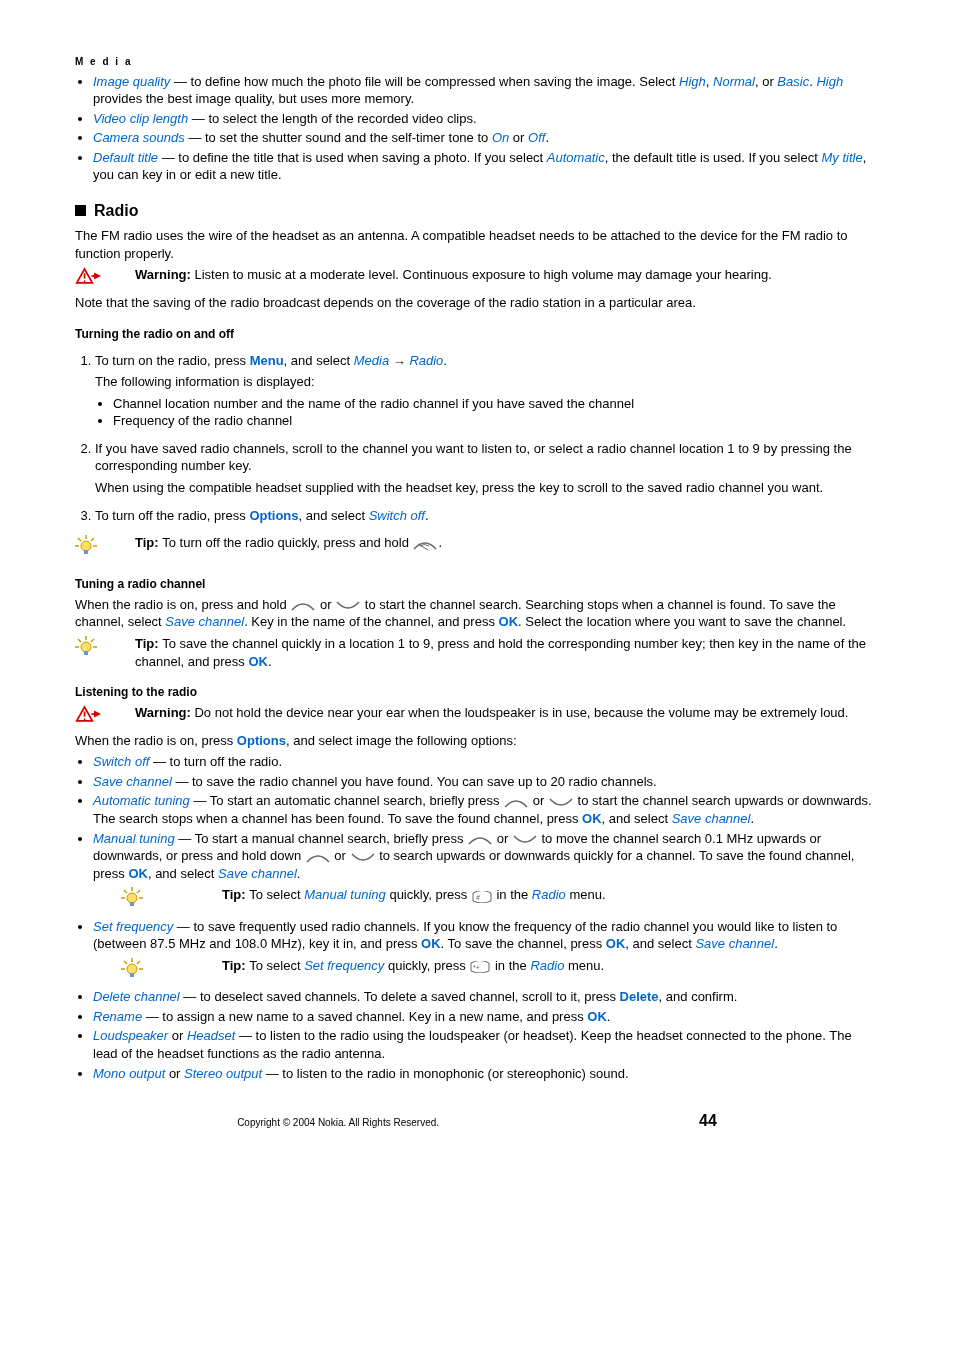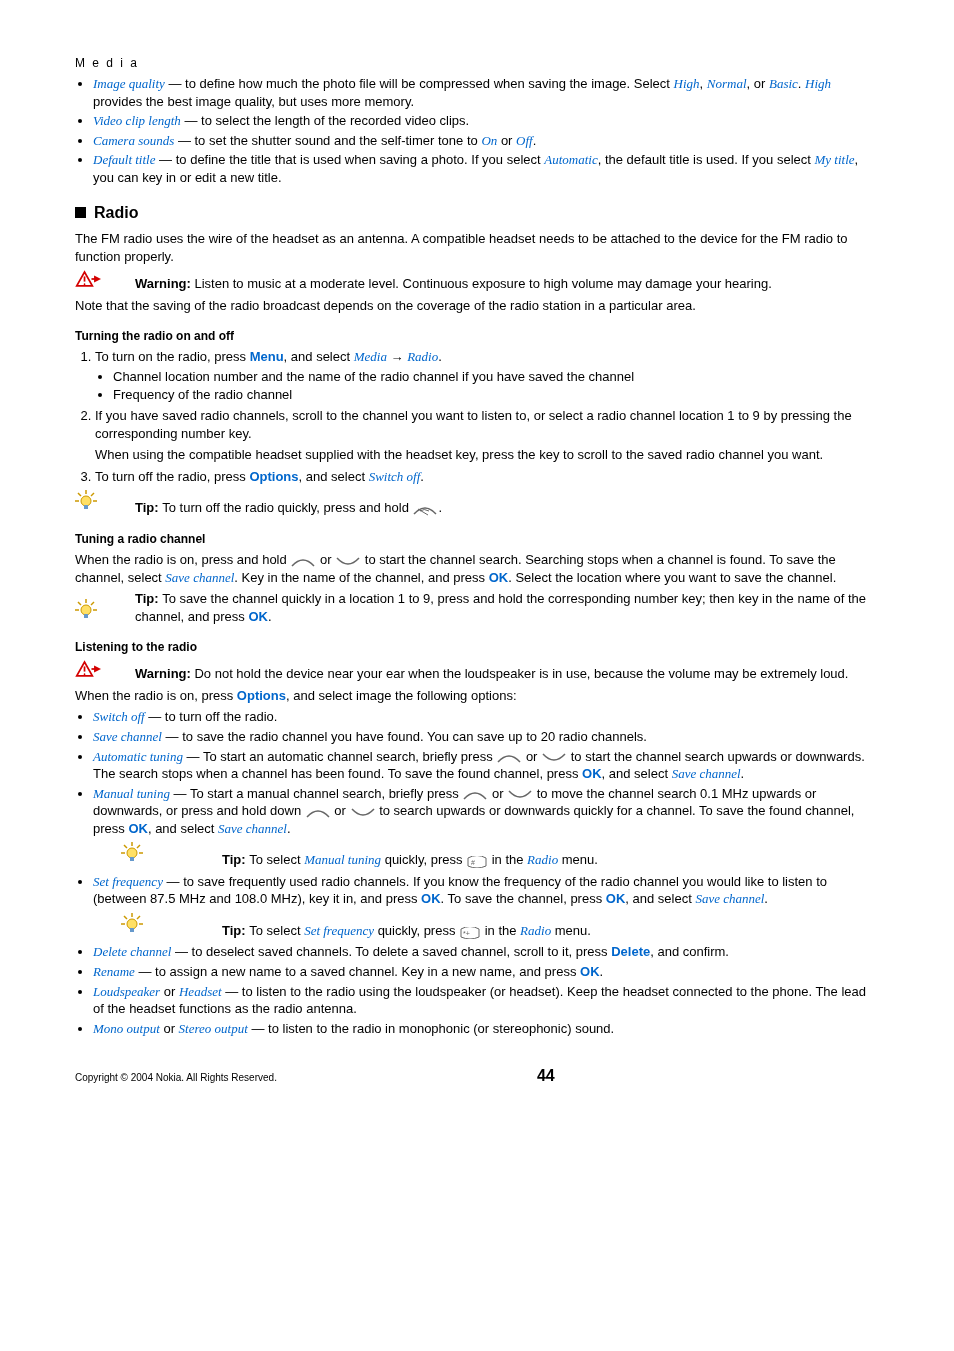--- a/index.html
+++ b/index.html
@@ -6,25 +6,25 @@
     font-family: Arial, Helvetica, sans-serif;
     font-size: 13px;
     line-height: 1.35;
     color: #000;
     margin: 0;
     padding: 55px 75px 40px 75px;
     width: 954px;
     box-sizing: border-box;
   }
   .breadcrumb {
-    font-size: 12px;
-    font-weight: normal;
+    font-size: 10px;
+    font-weight: bold;
     letter-spacing: 2px;
   }
-  .italic { font-style: italic; font-family: Liberation Serif, serif; }
+  .italic { font-style: italic; }
   .blue { color: #0066cc; }
   .bold { font-weight: bold; }
   ul.bullets {
     list-style-type: disc;
     padding-left: 18px;
     margin: 4px 0;
   }
   ul.bullets > li { margin: 2px 0; }
   ul.nested {
     list-style-type: disc;
@@ -47,24 +47,24 @@
   h3.sub {
     font-size: 12px;
     font-weight: bold;
     margin: 14px 0 4px 0;
   }
   p { margin: 4px 0; }
   ol.numbered {
     padding-left: 20px;
     margin: 4px 0;
   }
-  ol.numbered > li { margin: 4px 0; }
+  ol.numbered > li { margin: 10px 0; }
   .callout {
     display: flex;
-    align-items: flex-end;
+    align-items: flex-start;
     margin: 4px 0;
   }
   .callout .cicon {
     flex: 0 0 60px;
     text-align: left;
     padding-top: 1px;
   }
   .callout .ctext { flex: 1; }
   .warning-icon svg { width: 26px; height: 18px; }
   .tip-icon svg { width: 22px; height: 22px; }
@@ -79,21 +79,21 @@
     vertical-align: middle;
     width: 22px;
     height: 12px;
   }
   .footer {
     margin-top: 28px;
     font-size: 10px;
   }
   .footer-row {
     display: flex;
-    justify-content: flex-start;
+    justify-content: center;
     align-items: baseline;
   }
   .footer-row .pn { margin-left: 260px; font-weight: bold; font-size: 16px; }
   .indent-tip { margin-left: 28px; gap: 41px; }
 </style>
 </head>
 <body>
 
 <svg width="0" height="0" style="position:absolute">
   <symbol id="warn" viewBox="0 0 30 20">
@@ -161,20 +161,21 @@
   <div class="ctext"><span class="bold">Warning:  </span><span>Listen to music at a moderate level. Continuous exposure to high volume may damage your hearing.</span></div>
 </div>
 
 <p>Note that the saving of the radio broadcast depends on the coverage of the radio station in a particular area.</p>
 
 <h3 class="sub">Turning the radio on and off</h3>
 
 <ol class="numbered">
   <li>
     <span>To turn on the radio, press </span><span class="bold blue">Menu</span><span>, and select </span><span class="italic blue">Media</span><span>  →  </span><span class="italic blue">Radio</span><span>.</span>
+    <p>The following information is displayed:</p>
     <ul class="nested">
       <li>Channel location number and the name of the radio channel if you have saved the channel</li>
       <li>Frequency of the radio channel</li>
     </ul>
   </li>
   <li>
     <span>If you have saved radio channels, scroll to the channel you want to listen to, or select a radio channel location 1 to 9 by pressing the corresponding number key.</span>
     <p>When using the compatible headset supplied with the headset key, press the key to scroll to the saved radio channel you want.</p>
   </li>
   <li>

